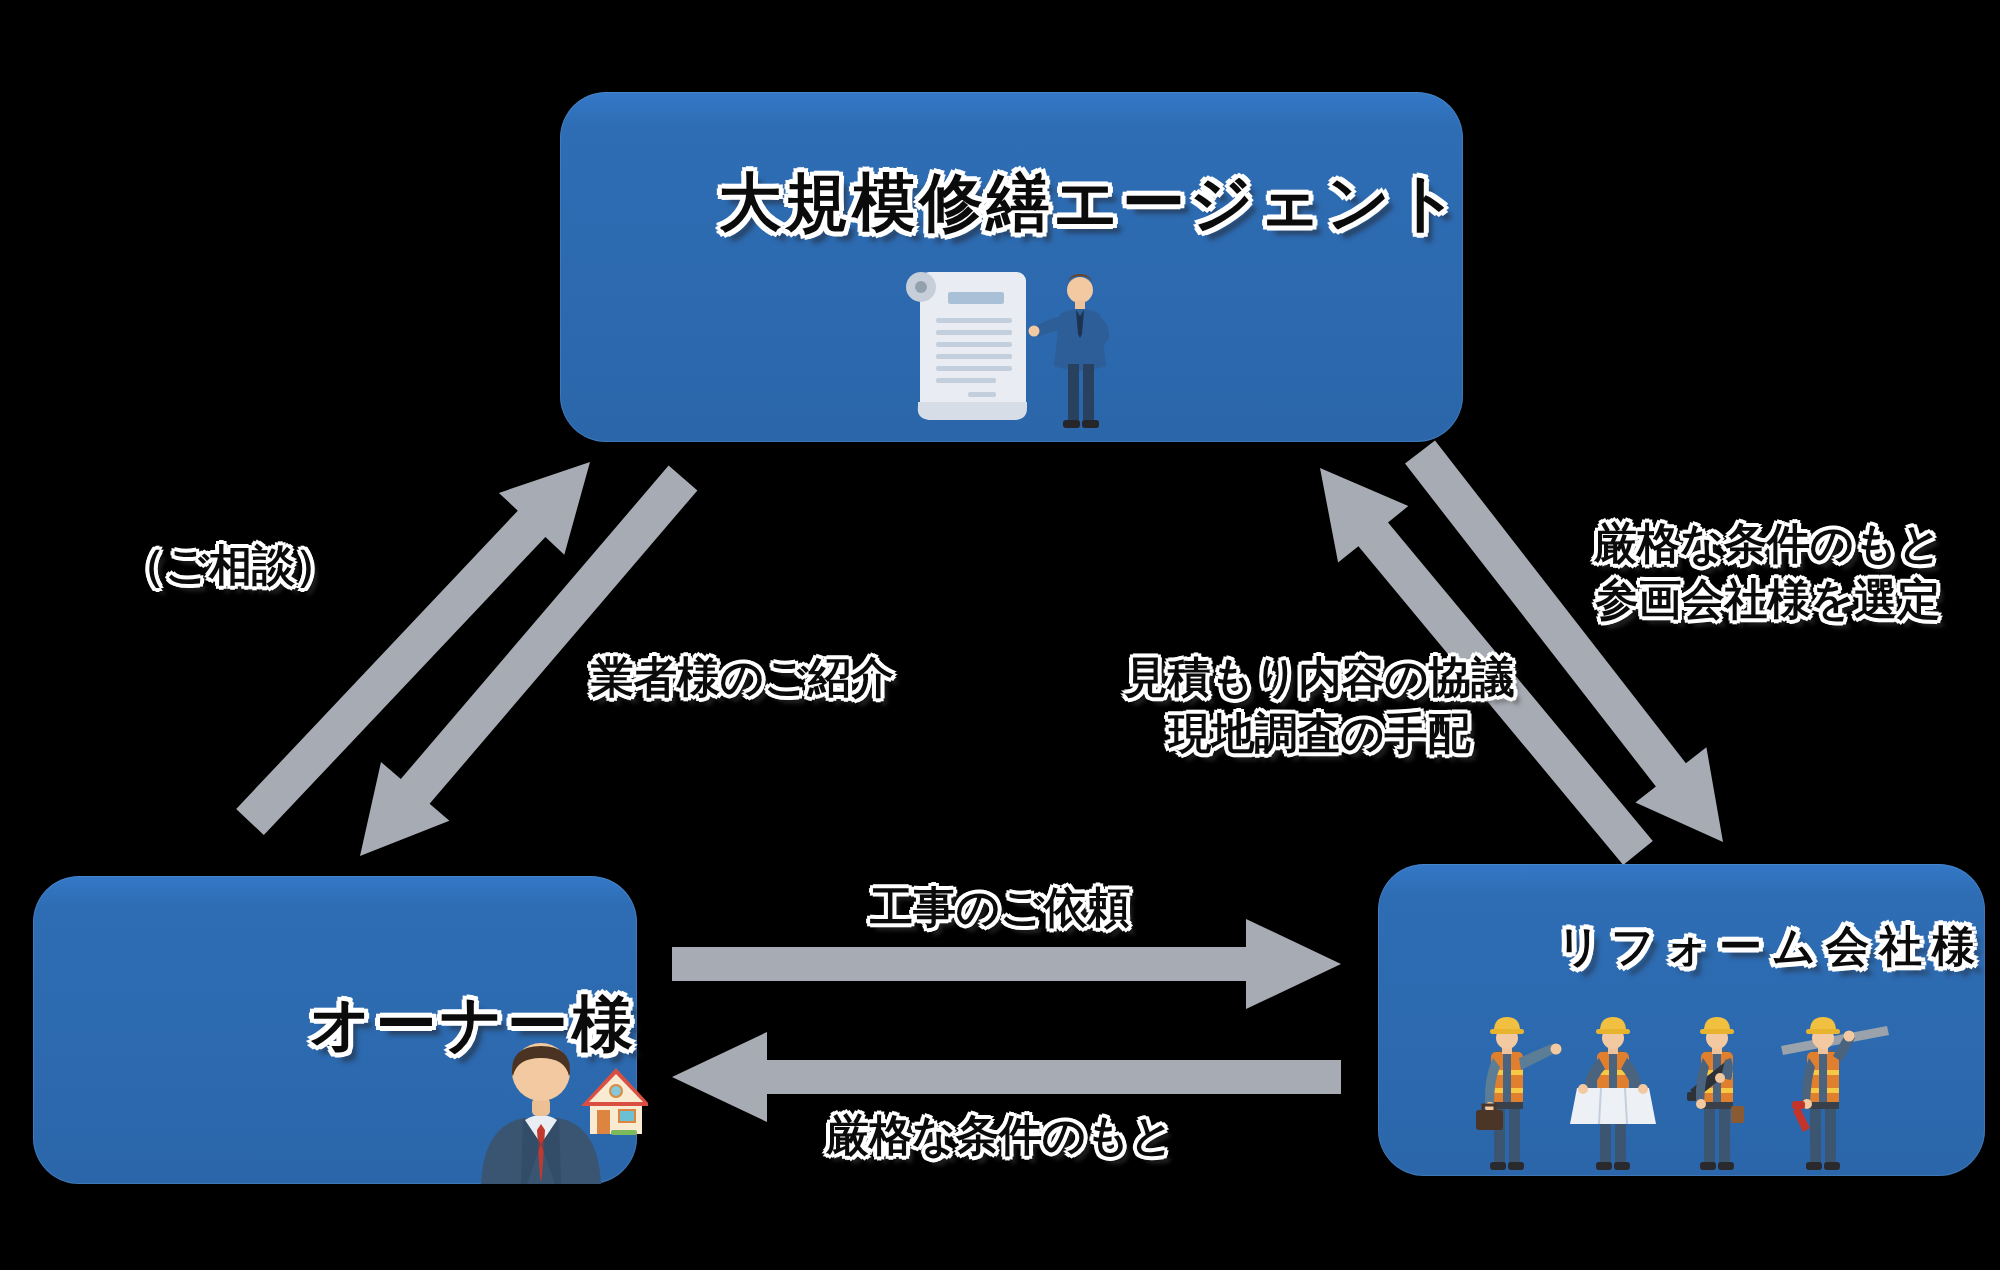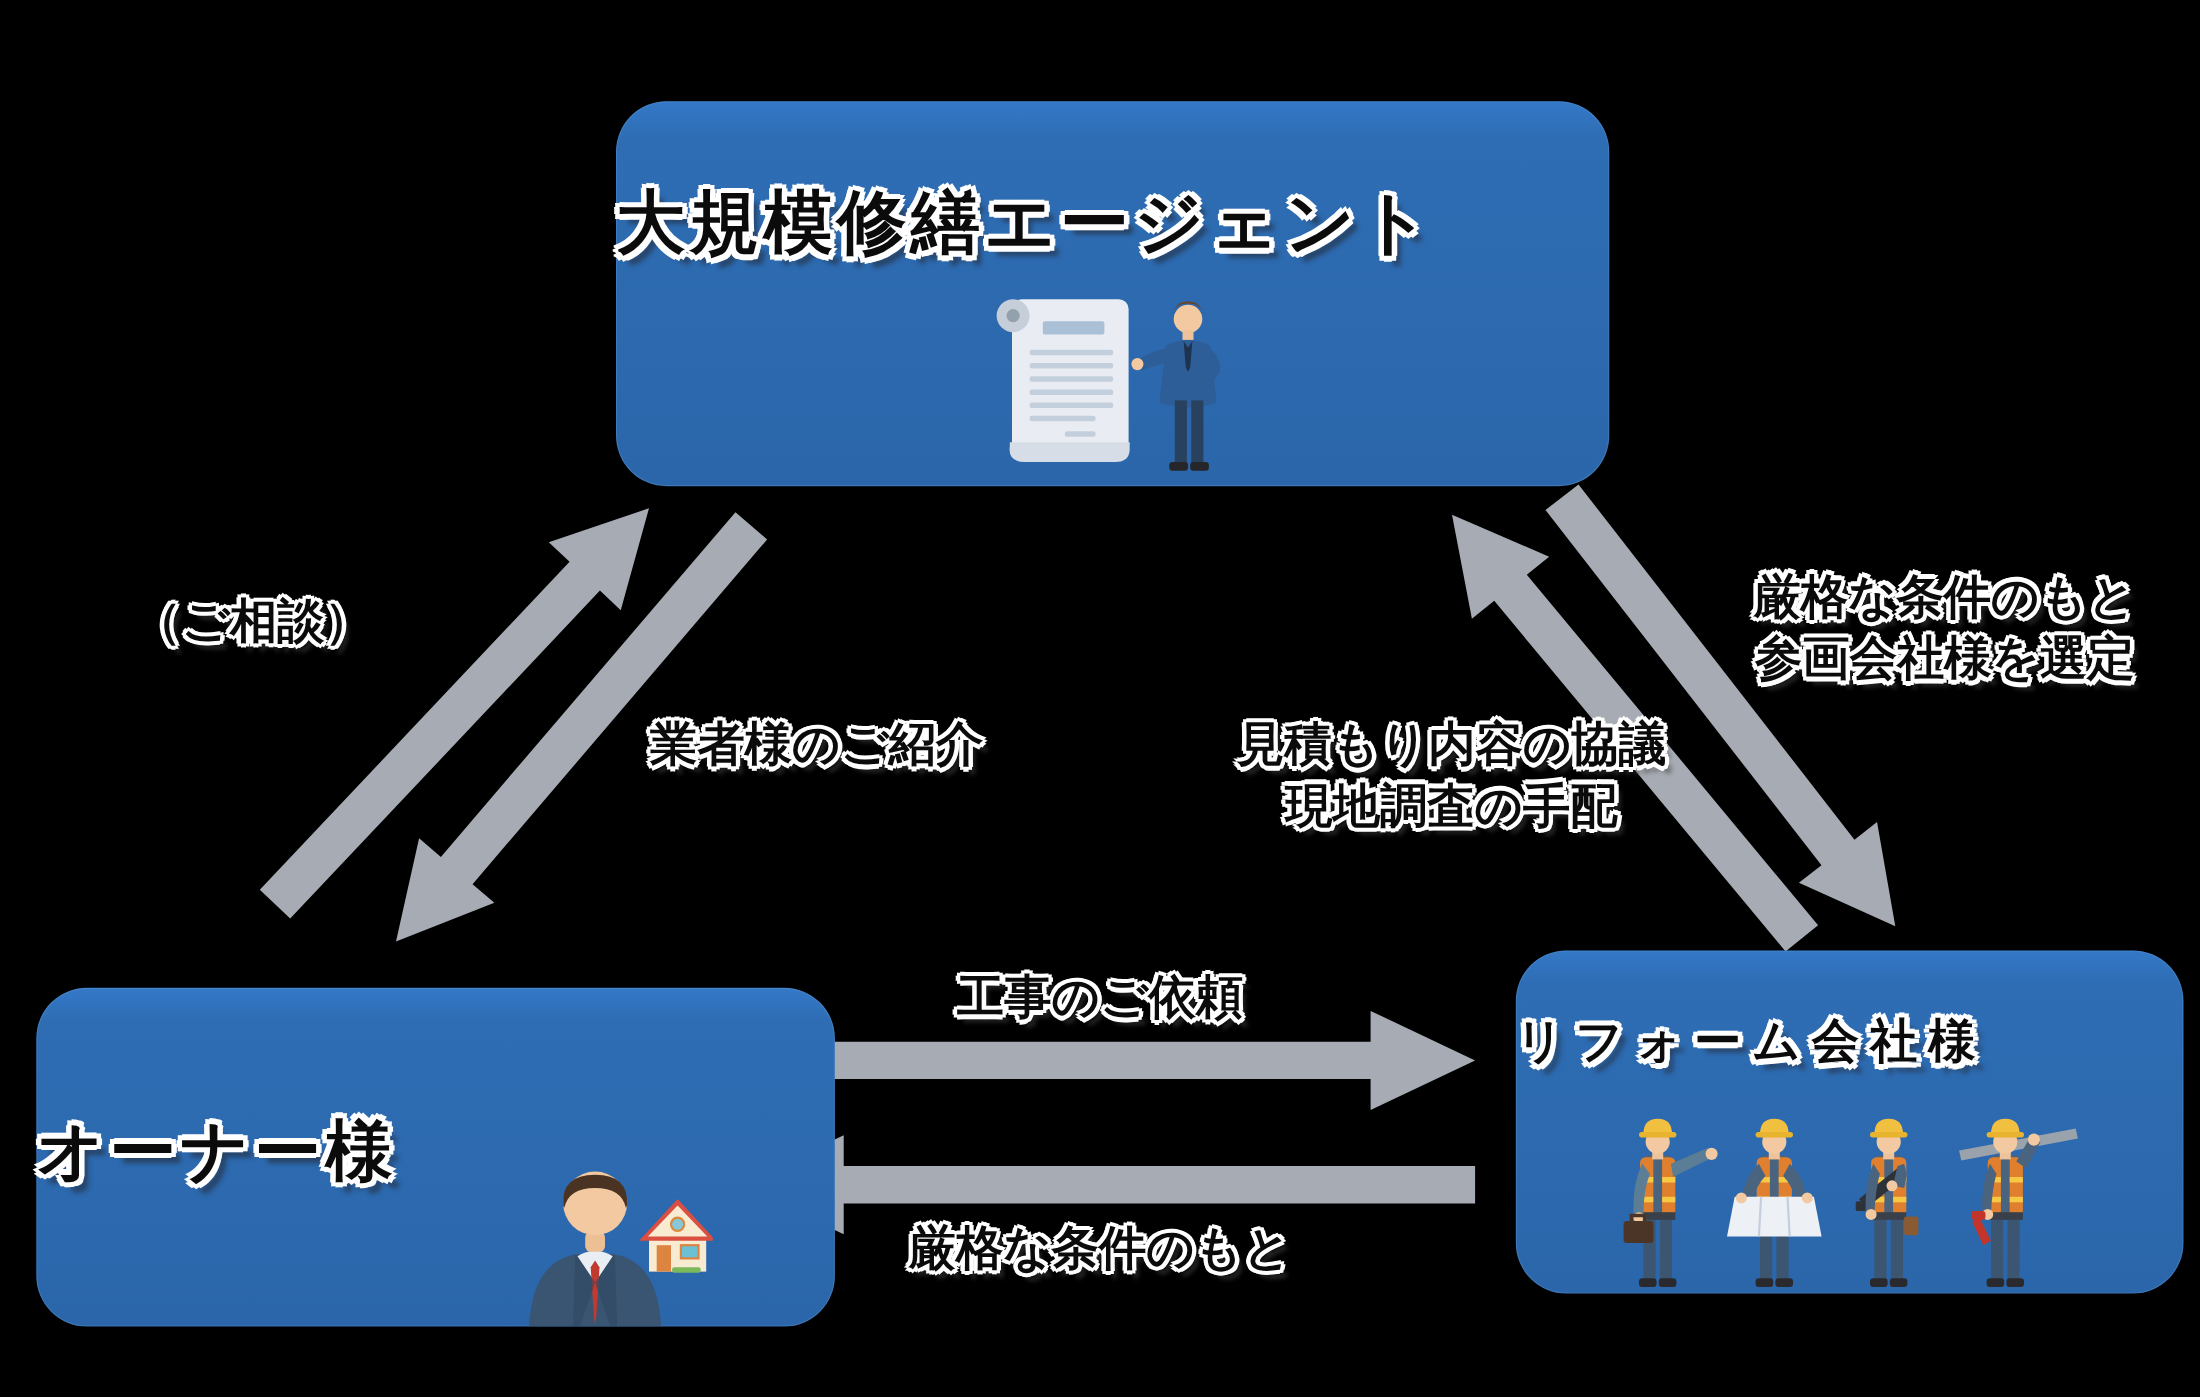--- a/index.html
+++ b/index.html
@@ -12,21 +12,21 @@
   }
   
   .node{
     position:absolute;
     background:linear-gradient(180deg,#3478c7 0%,#2e6db4 10%,#2b66aa 100%);
     border-radius:46px;
     box-shadow:0 0 0 1px rgba(120,170,220,.25) inset;
   }
   .node-title{
     position:absolute;left:0;right:0;
-    text-align:left;
+    text-align:right;
     color:#0b0b0b;
     font-weight:900;
     white-space:nowrap;
     text-shadow:
       -4px -4px 0 #fff, 4px -4px 0 #fff, -4px 4px 0 #fff, 4px 4px 0 #fff,
       -5px 0 0 #fff, 5px 0 0 #fff, 0 -5px 0 #fff, 0 5px 0 #fff,
       8px 9px 5px rgba(35,45,60,.65);
   }
   
   .edge-label{
@@ -92,21 +92,21 @@
         <circle cx="-6" cy="71" r="5.5" fill="#f2c9a0"></circle>
         <path d="M58 56 q12 7 11 22 l-9 13 -8 -5 7 -10 q0 -10 -5 -14 z" fill="#2e5e97"></path>
         <rect x="28" y="104" width="11" height="58" fill="#27415f"></rect>
         <rect x="43" y="104" width="11" height="58" fill="#27415f"></rect>
         <rect x="23" y="160" width="17" height="8" rx="3" fill="#26262a"></rect>
         <rect x="42" y="160" width="17" height="8" rx="3" fill="#26262a"></rect>
       </g>
     </svg>
   </div>
 
-  <div class="node" style="left:33px;top:898px;width:726px;height:308px;">
+  <div class="node" style="left:33px;top:876px;width:604px;height:308px;">
     <div class="node-title" style="top:108px;font-size:61px;letter-spacing:4px;">オーナー様</div>
 
     <svg class="illus" style="left:440px;top:138px;" width="175" height="170" viewBox="0 0 175 170">
 
       <g>
         <rect x="117" y="90" width="52" height="30" fill="#f8ebd2"></rect>
         <polygon points="108,92 143,54 178,92" fill="#da4f42"></polygon>
         <polygon points="116,88 143,60 170,88" fill="#f8ebd2"></polygon>
         <circle cx="143" cy="77" r="6" fill="#86c8da" stroke="#d88a3e" stroke-width="2"></circle>
         <rect x="124" y="96" width="13" height="24" fill="#dd8440"></rect>

